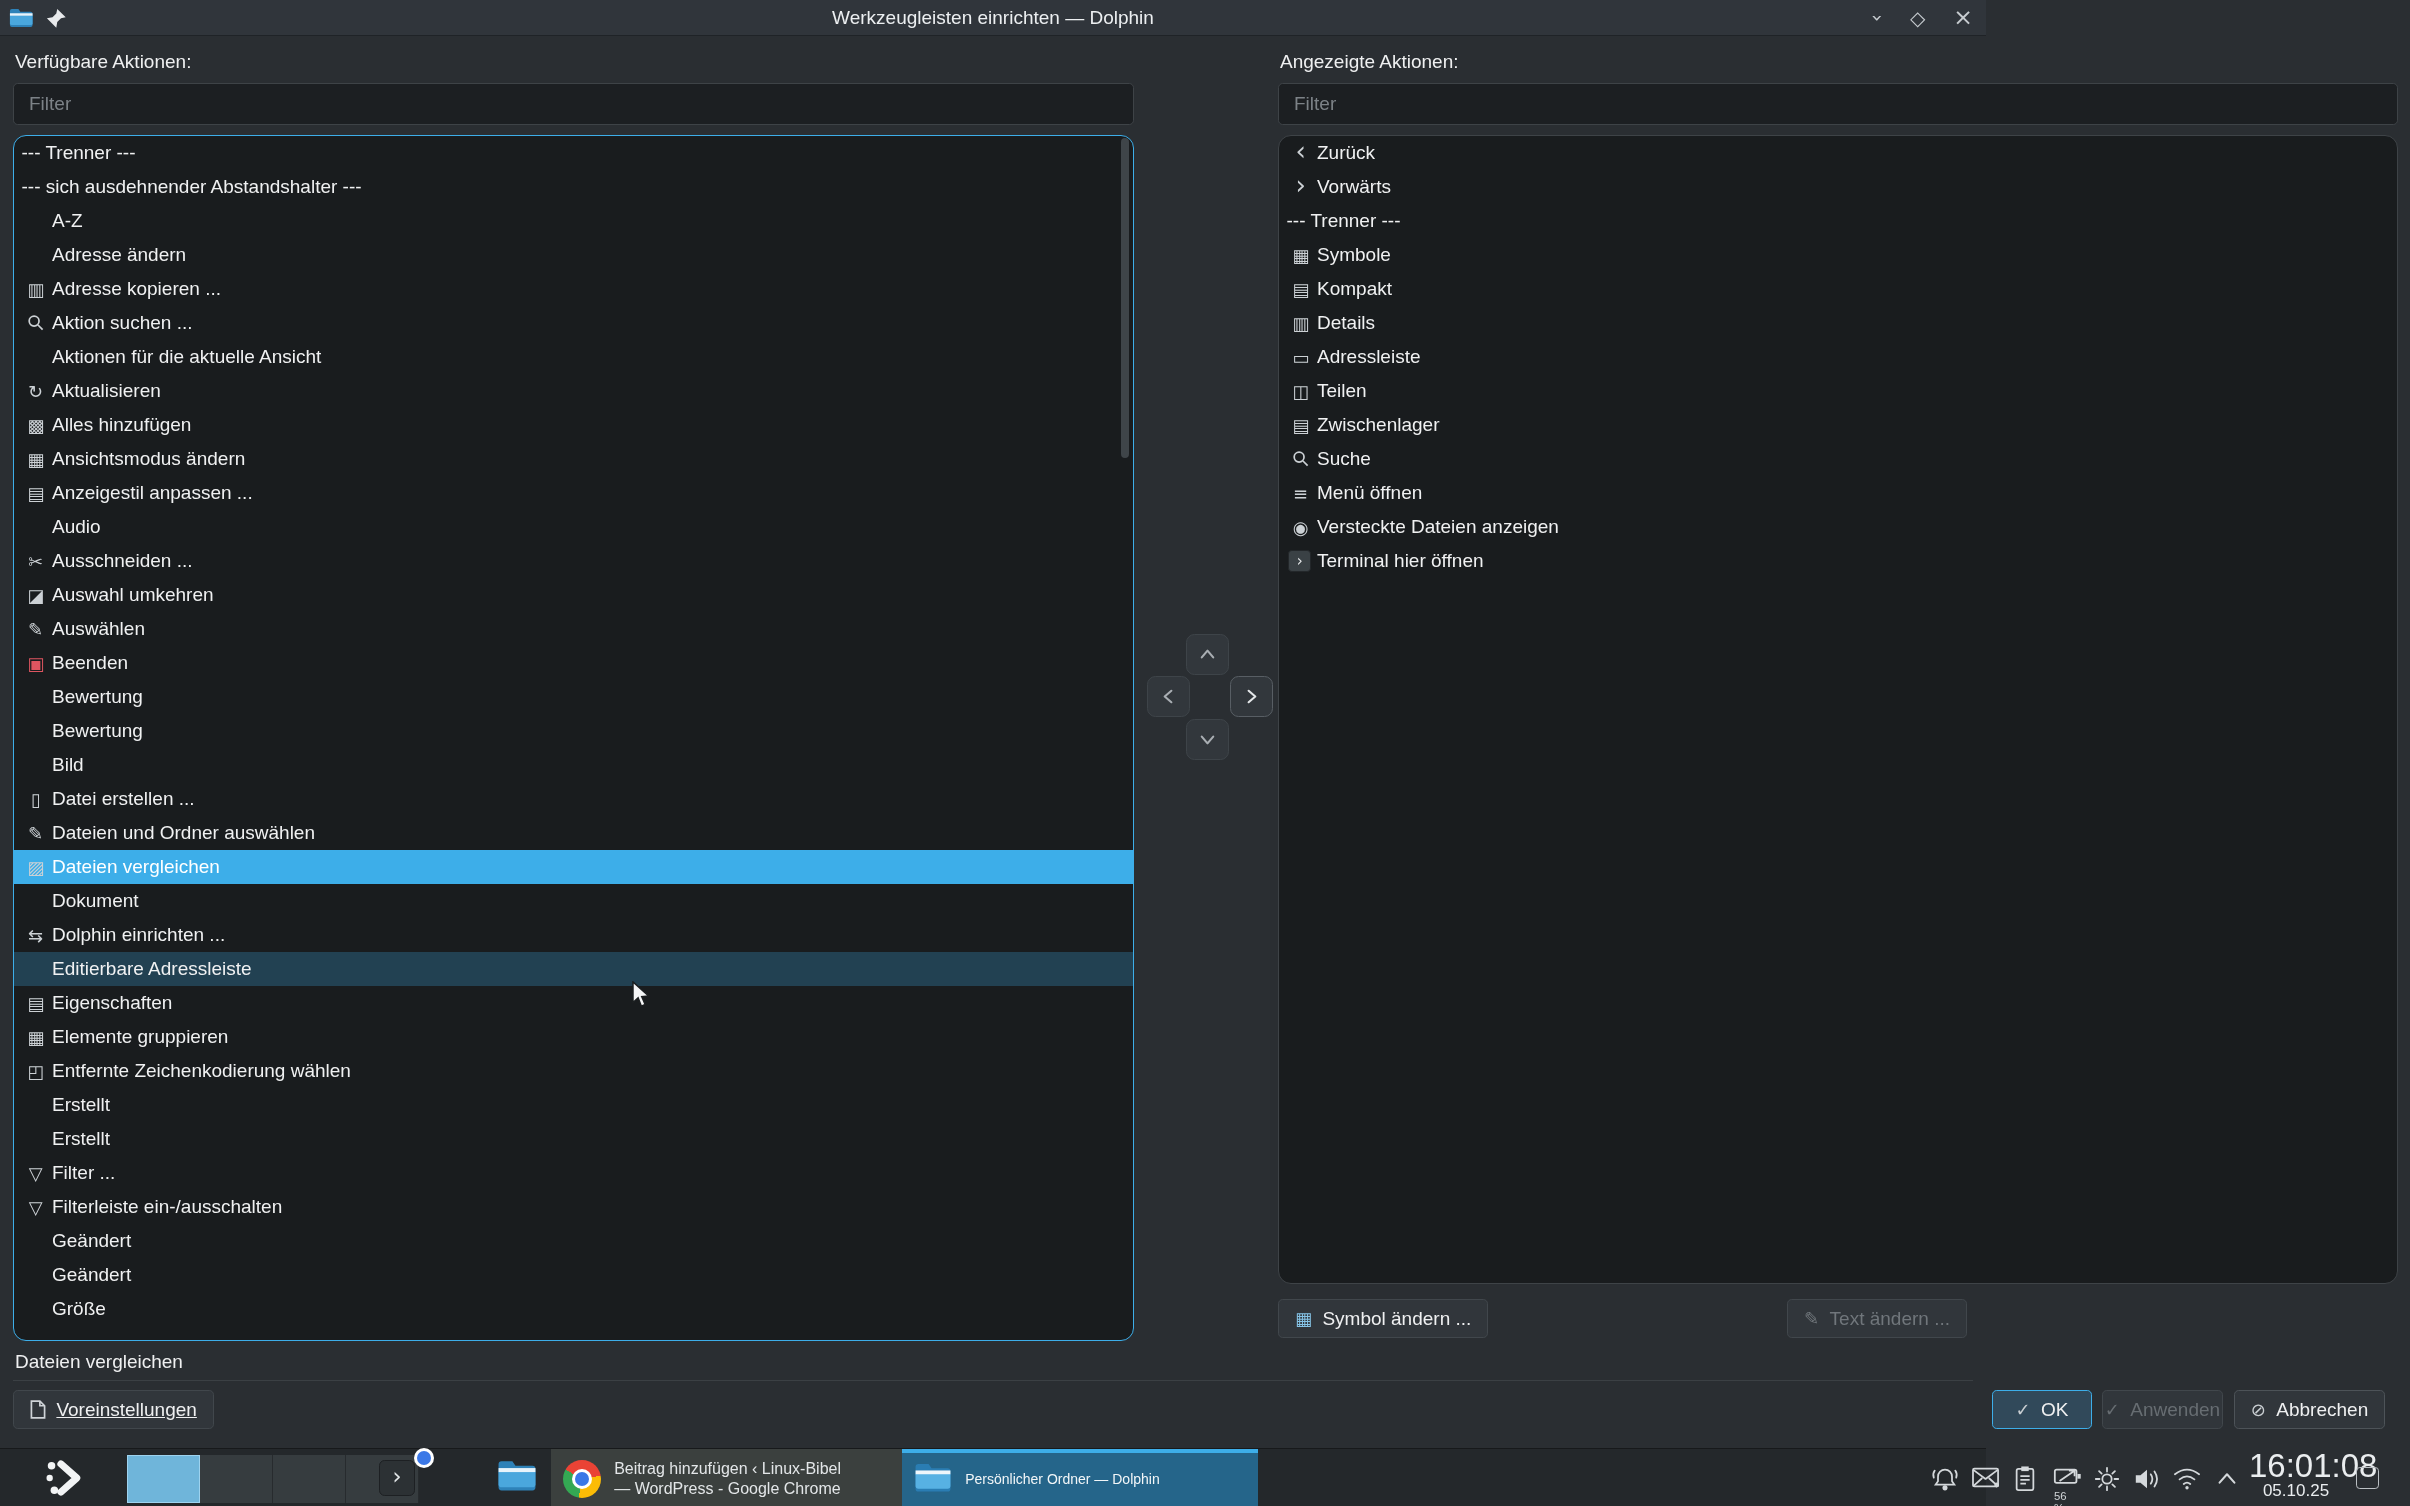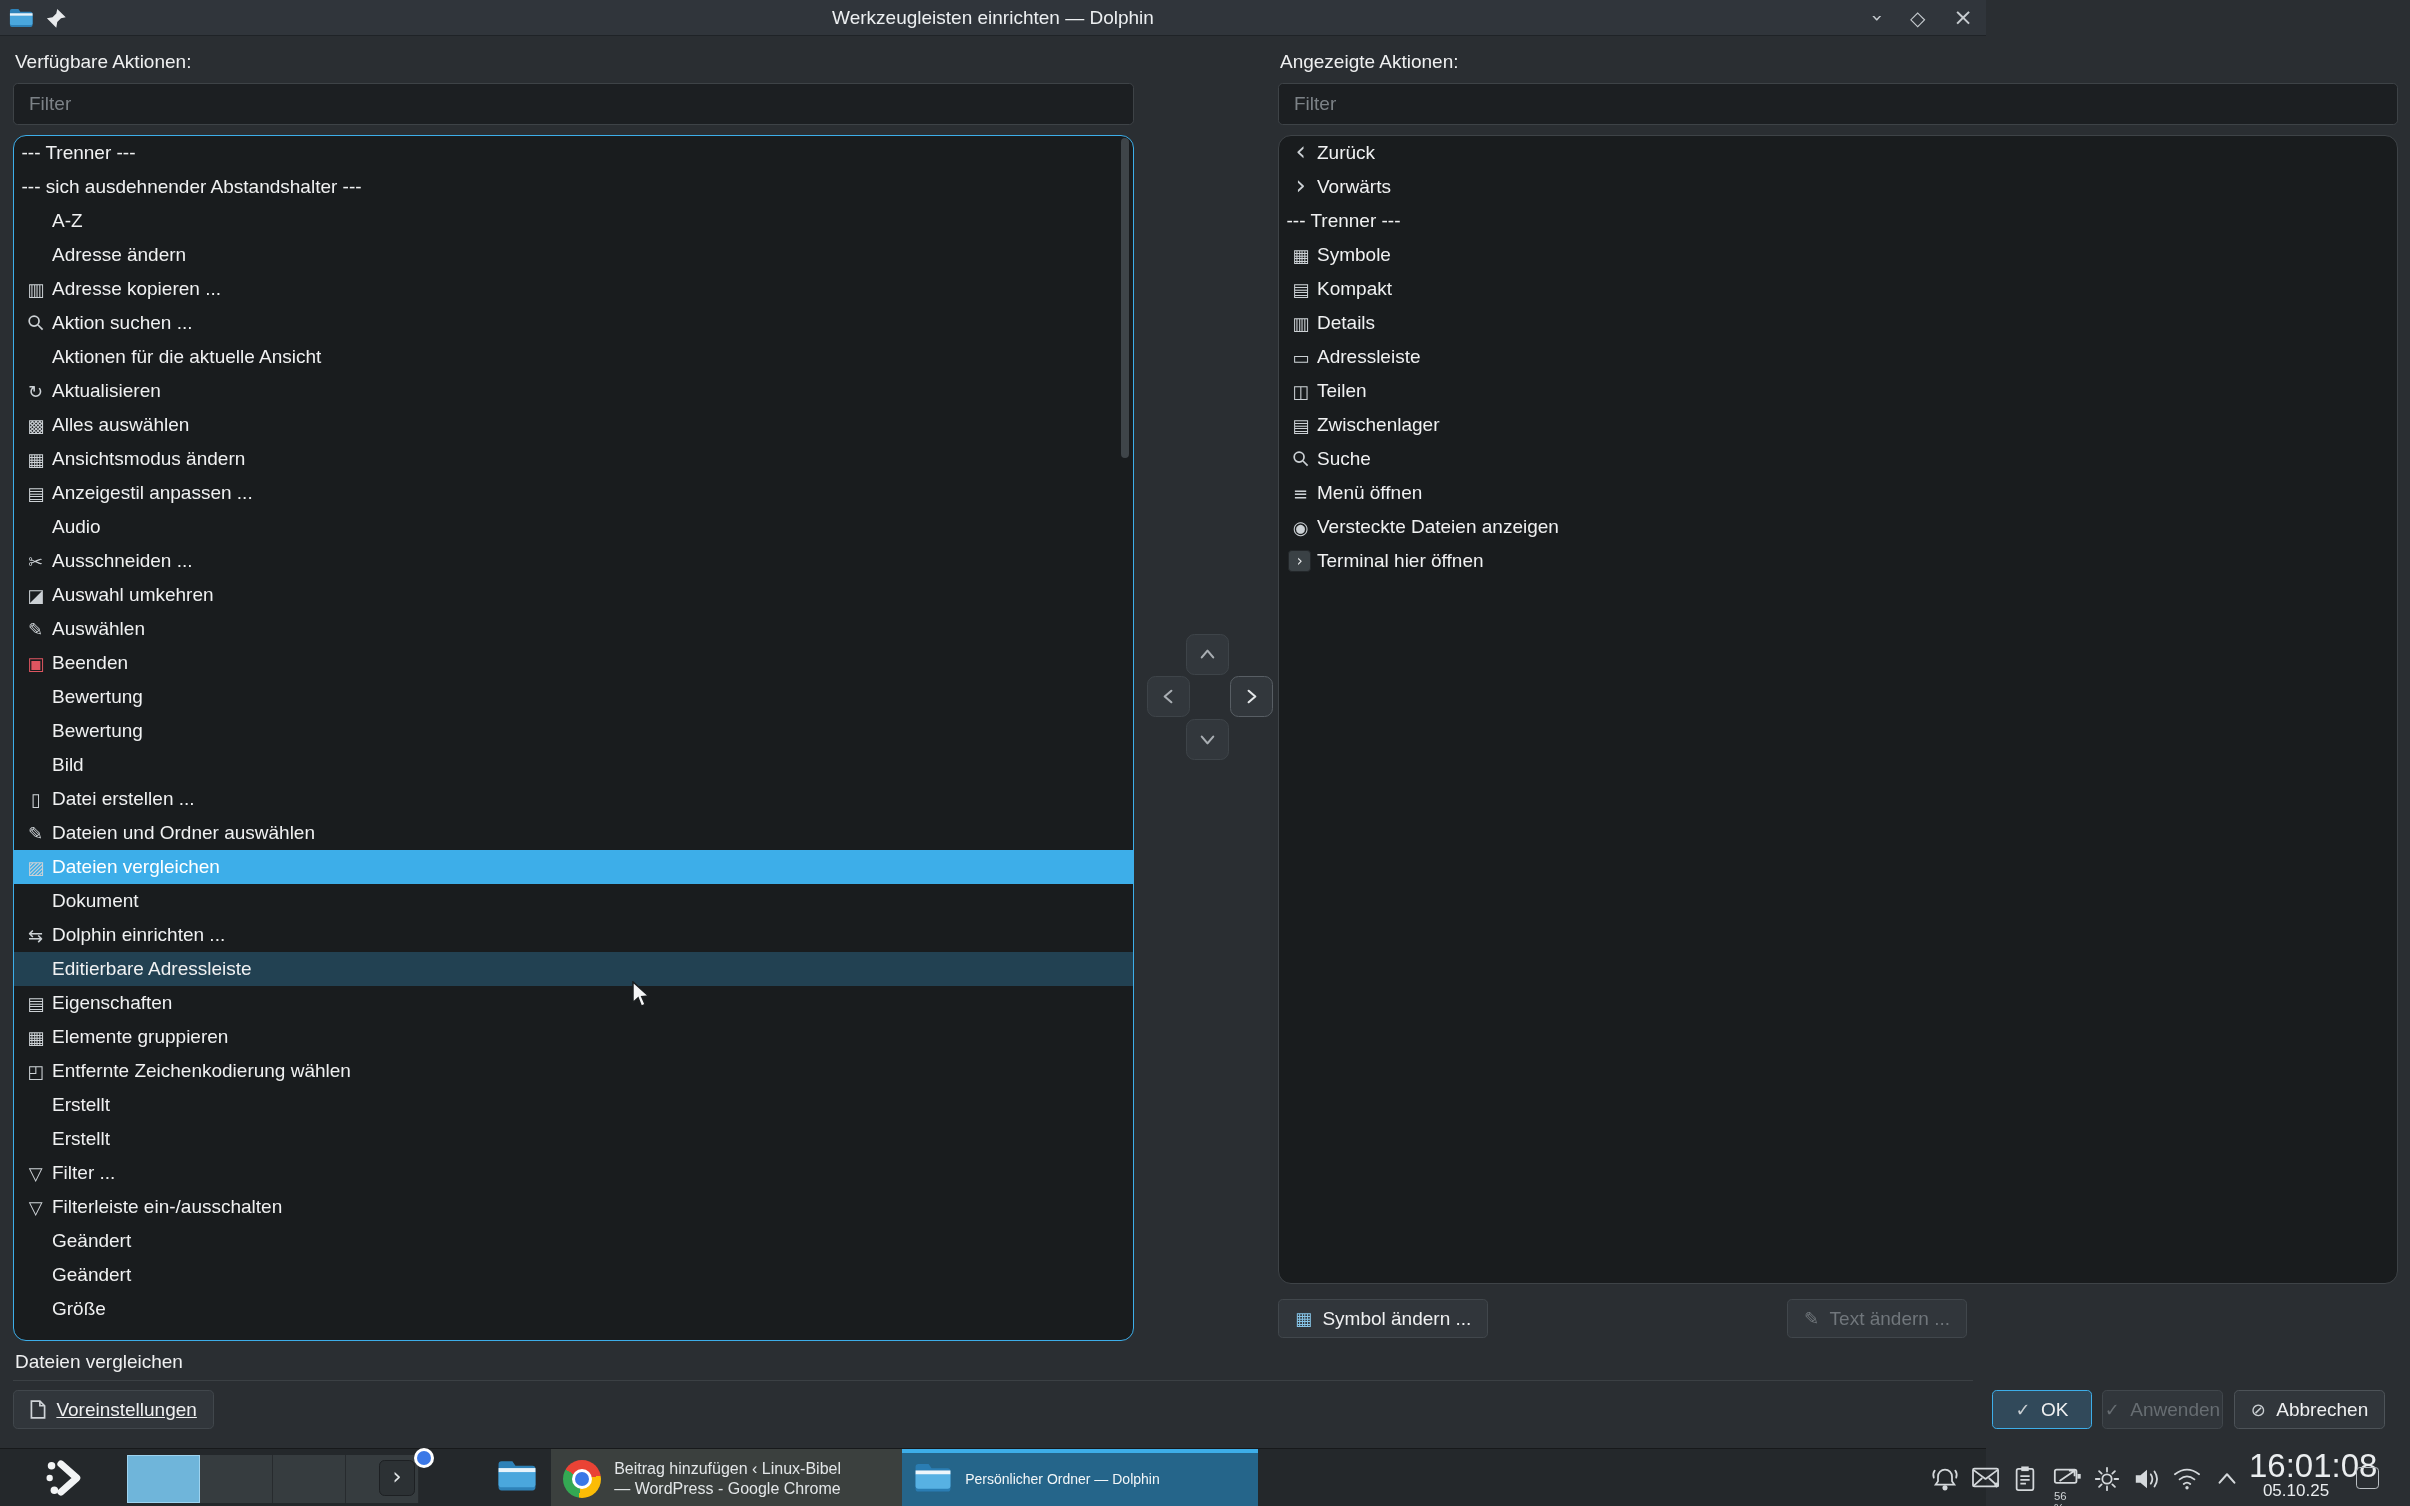--- a/index.html
+++ b/index.html
@@ -181,21 +181,21 @@
           </div>
           <div class="row">
             <span>Aktionen für die aktuelle Ansicht</span>
           </div>
           <div class="row">
             <span class="ic">↻</span>
             <span>Aktualisieren</span>
           </div>
           <div class="row">
             <span class="ic">▩</span>
-            <span>Alles auswählen</span>
+            <span>Alles hinzufügen</span>
           </div>
           <div class="row">
             <span class="ic">▦</span>
             <span>Ansichtsmodus ändern</span>
           </div>
           <div class="row">
             <span class="ic">▤</span>
             <span>Anzeigestil anpassen ...</span>
           </div>
           <div class="row">

